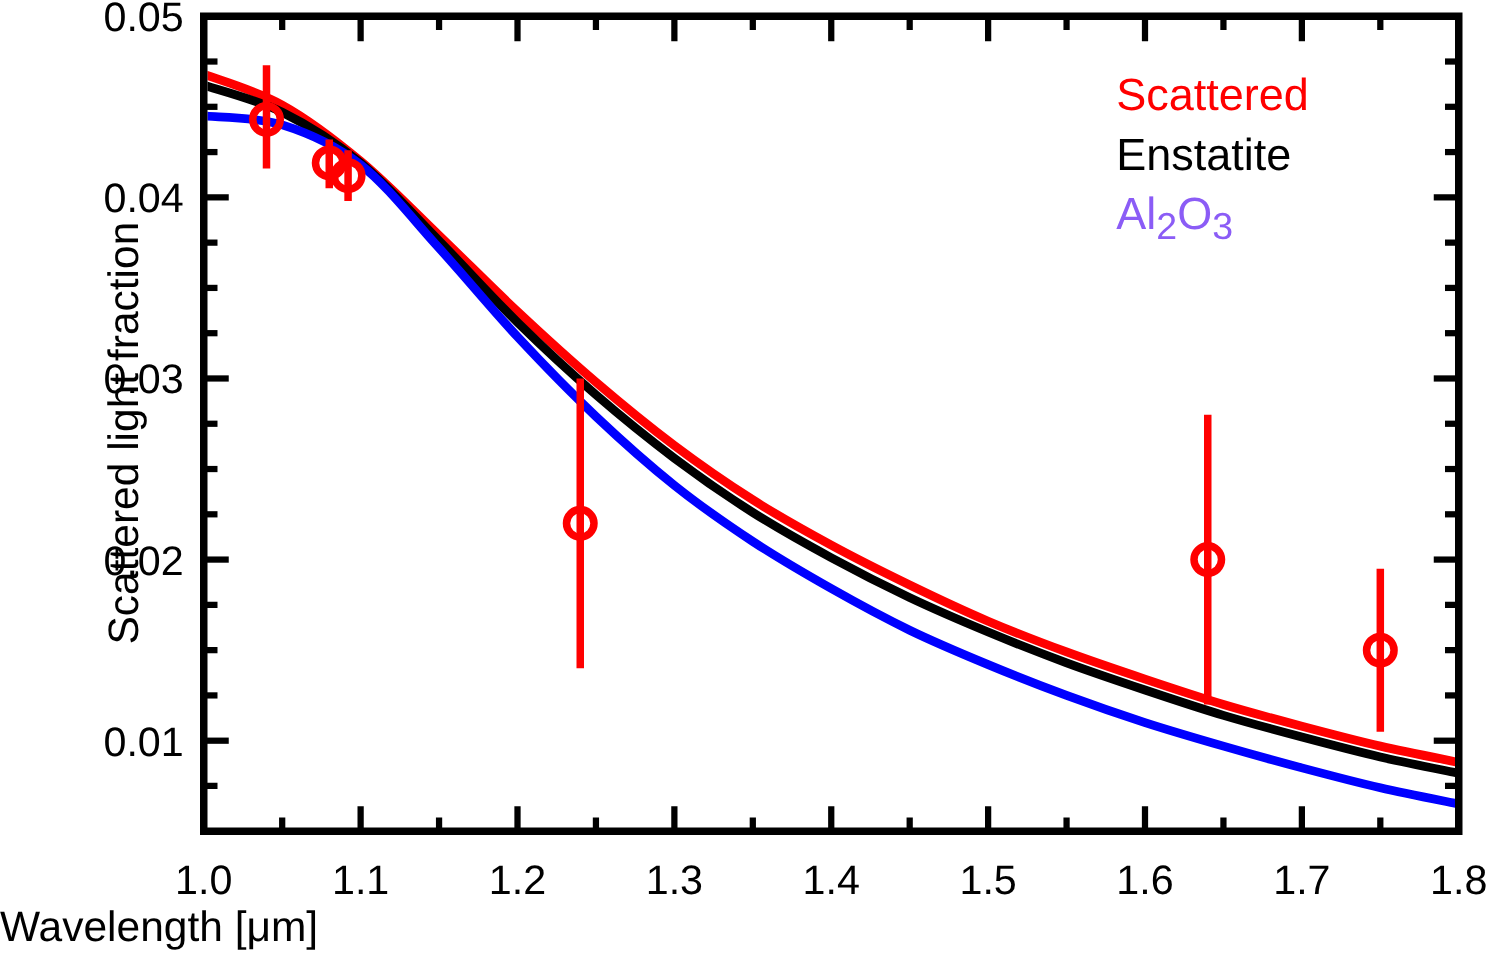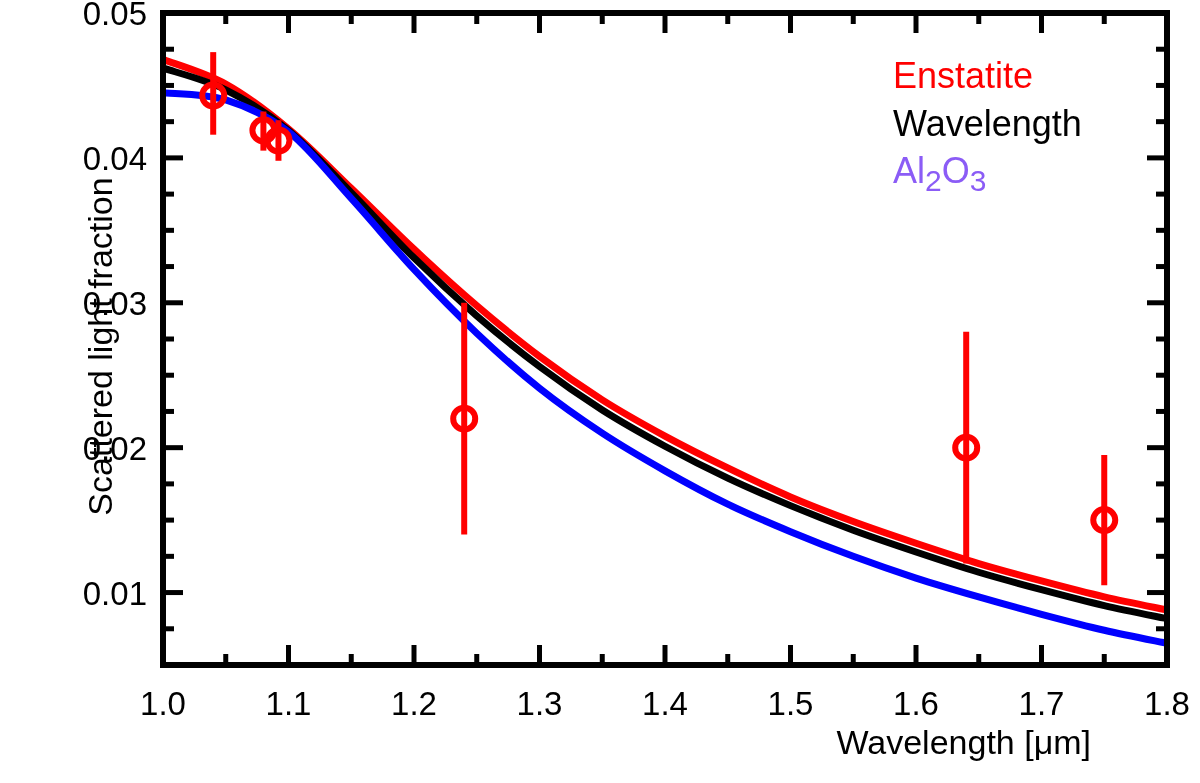--- a/index.html
+++ b/index.html
@@ -127,25 +127,25 @@
         <text x="1167" y="715" text-anchor="middle" class="tick-label">1.8</text>
         <text x="147" y="604.5555555555555" text-anchor="end" class="tick-label">0.01</text>
         <text x="147" y="459.66666666666674" text-anchor="end" class="tick-label">0.02</text>
         <text x="147" y="314.7777777777778" text-anchor="end" class="tick-label">0.03</text>
         <text x="147" y="169.88888888888886" text-anchor="end" class="tick-label">0.04</text>
         <text x="147" y="25" text-anchor="end" class="tick-label">0.05</text>
       </g>
   </svg>
 
   <div id="legend-box" style="position:absolute;left:893px;top:52px;">
-      <div class="legend-text" style="color: rgb(255, 0, 0); line-height: 1.32; white-space: nowrap;">Enstatite</div>
-      <div class="legend-text" style="color: rgb(0, 0, 0); line-height: 1.32; white-space: nowrap;">Wavelength</div>
+      <div class="legend-text" style="color: rgb(255, 0, 0); line-height: 1.32; white-space: nowrap;">Scattered</div>
+      <div class="legend-text" style="color: rgb(0, 0, 0); line-height: 1.32; white-space: nowrap;">Enstatite</div>
       <div class="legend-text" style="color: #8b5cf6; line-height: 1.32; white-space: nowrap;">Al<sub>2</sub>O<sub>3</sub></div>
     </div>
 
-  <div id="xaxis-title" style="position:absolute;left:0;top:723px;width:1091px;text-align:right;">
+  <div id="xaxis-title" style="position:absolute;left:0;top:723px;width:1091px;text-align:left;">
     <span class="axis-title-text" style="font-size:34px;">Wavelength [μm]</span>
   </div>
 
   <div id="yaxis-title" style="position:absolute;left:-200px;top:327px;width:600px;text-align:center;transform:rotate(-90deg);transform-origin:center center;">
     <span class="axis-title-text" style="font-size:34px;">Scattered light fraction</span>
   </div>
 </div>
 
 </body></html>

